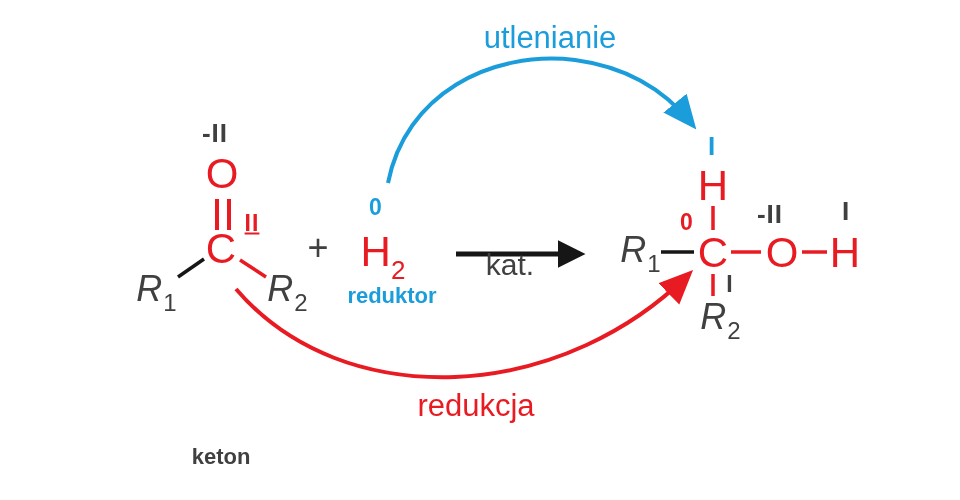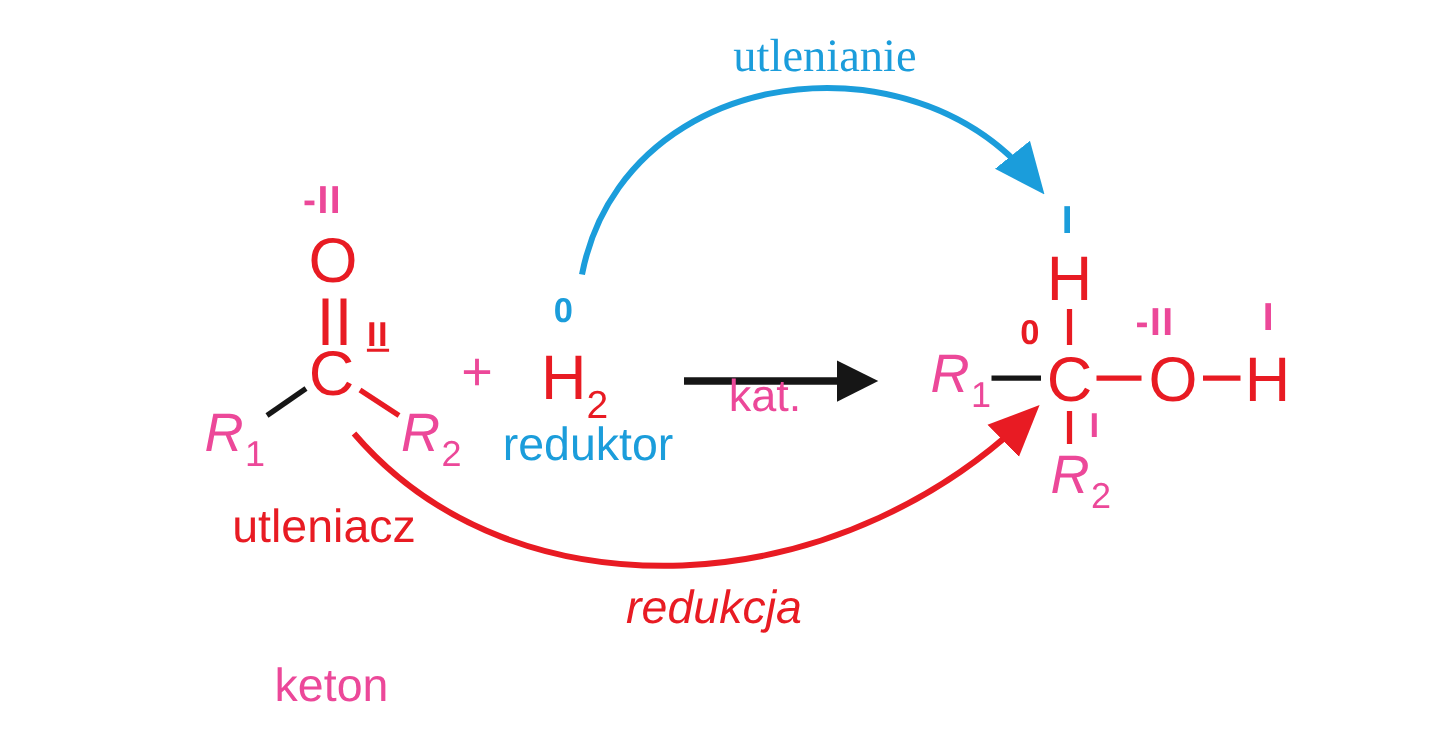--- a/index.html
+++ b/index.html
@@ -11,29 +11,29 @@
     font-family:"Liberation Sans", sans-serif;
   }
   .lbl{
     position:absolute;
     transform:translate(-50%,-50%);
     white-space:nowrap;
     line-height:1;
   }
   .red{color:#e81b23;}
   .blue{color:#1b9ddb;}
-  .blk{color:#ec4899;}
+  .blk{color:#404040;}
   .atom{font-size:42px;font-weight:400;}
   .state{font-weight:700;font-size:26px;letter-spacing:1px;}
   .state-sm{font-weight:700;font-size:23px;letter-spacing:1px;}
   .rgroup{font-size:36px;font-style:italic;}
   .rgroup sub{font-size:24px;font-style:normal;position:relative;top:2px;left:1px;}
   .formula{font-size:42px;}
   .formula sub{font-size:26px;position:relative;top:4px;}
-  .caption{font-size:31px;}
+  .caption{font-size:22px;font-weight:bold;}
   .arclabel{font-size:31px;}
   svg.layer{position:absolute;left:0;top:0;}
 </style>
 </head>
 <body>
 
 <div id="stage">
 
   <svg class="layer" width="960" height="500" viewBox="0 0 960 500">
     <defs>
@@ -67,35 +67,34 @@
 
   <span class="lbl state blk" style="left:215px;top:133px;">-II</span>
   <span class="lbl atom red" style="left:222px;top:174px;">O</span>
   <span class="lbl state-sm red" style="left:252px;top:223px;text-decoration:underline;">II</span>
   <span class="lbl atom red" style="left:221px;top:249px;">C</span>
 
   <span class="lbl rgroup blk" style="left:156px;top:292px;"><span>R</span><sub>1</sub></span>
 
   <span class="lbl rgroup blk" style="left:287px;top:292px;"><span>R</span><sub>2</sub></span>
 
-  <span class="lbl caption red" style="left:216px;top:351px;">utleniacz</span>
   <span class="lbl caption blk" style="left:221px;top:457px;">keton</span>
 
   <span class="lbl blk" style="left:318px;top:248px;font-size:36px;">+</span>
 
   <span class="lbl state-sm blue" style="left:376px;top:207px;">0</span>
 
   <span class="lbl formula red" style="left:383px;top:255px;text-align:center;"><span>H</span><sub>2</sub></span>
 
   <span class="lbl caption blue" style="left:392px;top:296px;">reduktor</span>
 
   <span class="lbl blk" style="left:510px;top:224px;font-size:30px;margin-top:41px;">kat.</span>
 
-  <span class="lbl arclabel blue" style="left:550px;top:37px;font-family:Liberation Serif, serif;">utlenianie</span>
-  <span class="lbl arclabel red" style="left:476px;top:405px;font-style:italic;">redukcja</span>
+  <span class="lbl arclabel blue" style="left:550px;top:37px;">utlenianie</span>
+  <span class="lbl arclabel red" style="left:476px;top:405px;">redukcja</span>
 
   <span class="lbl state blue" style="left:712px;top:146px;">I</span>
   <span class="lbl atom red" style="left:713px;top:186px;">H</span>
   <span class="lbl state-sm red" style="left:687px;top:222px;">0</span>
 
   <span class="lbl rgroup blk" style="left:640px;top:253px;"><span>R</span><sub>1</sub></span>
 
   <span class="lbl atom red" style="left:713px;top:253px;">C</span>
 
   <span class="lbl state blk" style="left:770px;top:214px;">-II</span>

